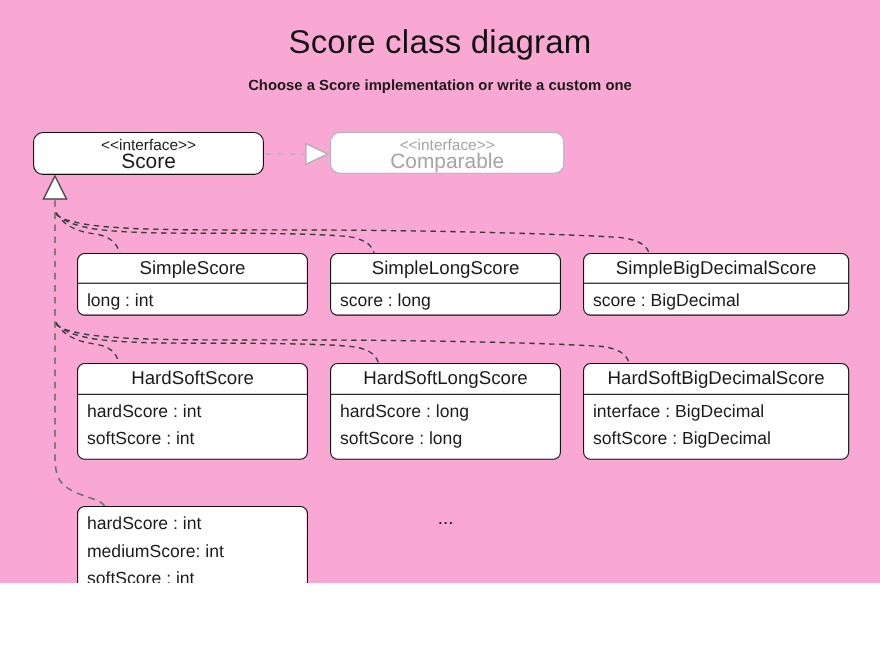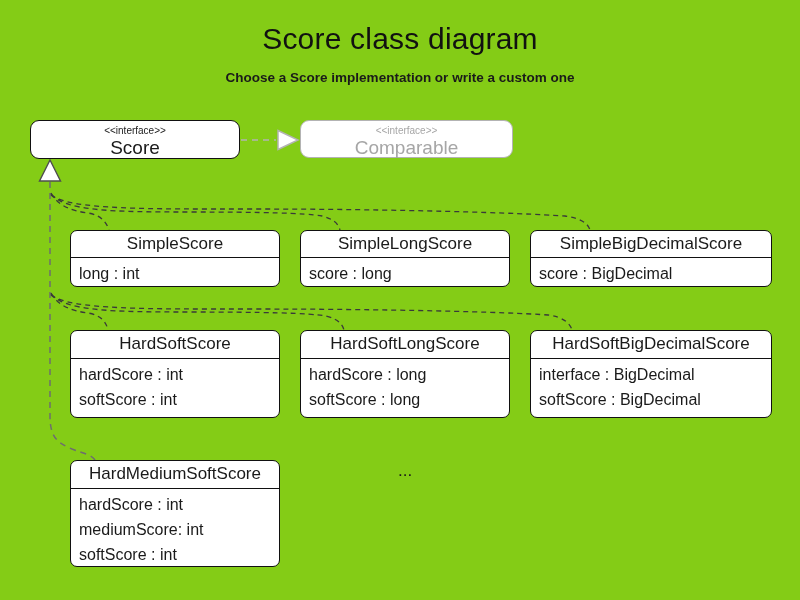--- a/index.html
+++ b/index.html
@@ -1,35 +1,35 @@
 <!DOCTYPE html>
 <html><head>
 <meta charset="utf-8">
 <style>
   html,body{margin:0;padding:0;background:#fff;}
   #stage{
-    position:relative;width:800px;height:600px;background:#84cc16;overflow:hidden;
+    position:relative;width:800px;height:530px;background:#f9a8d4;overflow:hidden;
     font-family:"Liberation Sans", sans-serif;color:#1a1a1a;
   }
   #connectors{position:absolute;left:0;top:0;width:800px;height:600px;}
 
   .page-title{
     position:absolute;left:0;top:22px;width:800px;text-align:center;
     font-size:30px;font-weight:400;color:#111;letter-spacing:.2px;
   }
   .page-subtitle{
     position:absolute;left:0;top:70px;width:800px;text-align:center;
     font-size:13.5px;font-weight:700;color:#1a1a1a;
   }
 
   .iface{
     position:absolute;box-sizing:border-box;border-radius:9px;background:#fff;
     text-align:center;
   }
-  .iface .stereo{font-size:10px;line-height:12px;padding-top:4px;}
+  .iface .stereo{font-size:14px;line-height:12px;padding-top:4px;}
   .iface .iname{font-size:19px;line-height:21px;}
   #score-box{left:30px;top:120px;width:210px;height:39px;border:1.7px solid #111;}
   #comparable-box{left:300px;top:120px;width:213px;height:38px;border:1.4px solid #b3b3b3;color:#a6a6a6;}
 
   .cls{
     position:absolute;box-sizing:border-box;border:1.4px solid #111;border-radius:7px;
     background:#fff;
   }
   .cls-title{
     height:27px;line-height:26px;border-bottom:1.3px solid #111;
@@ -121,21 +121,20 @@
   </div>
   <div class="cls r2 c3">
     <div class="cls-title">HardSoftBigDecimalScore</div>
     <div class="cls-attrs">
       <div class="attr">interface : BigDecimal</div>
       <div class="attr">softScore : BigDecimal</div>
     </div>
   </div>
 
   <div class="cls r3 c1">
-    <div class="cls-title">HardMediumSoftScore</div>
     <div class="cls-attrs">
       <div class="attr">hardScore : int</div>
       <div class="attr">mediumScore: int</div>
       <div class="attr">softScore : int</div>
     </div>
   </div>
 
   <div class="ellipsis">...</div>
 
 </div>

